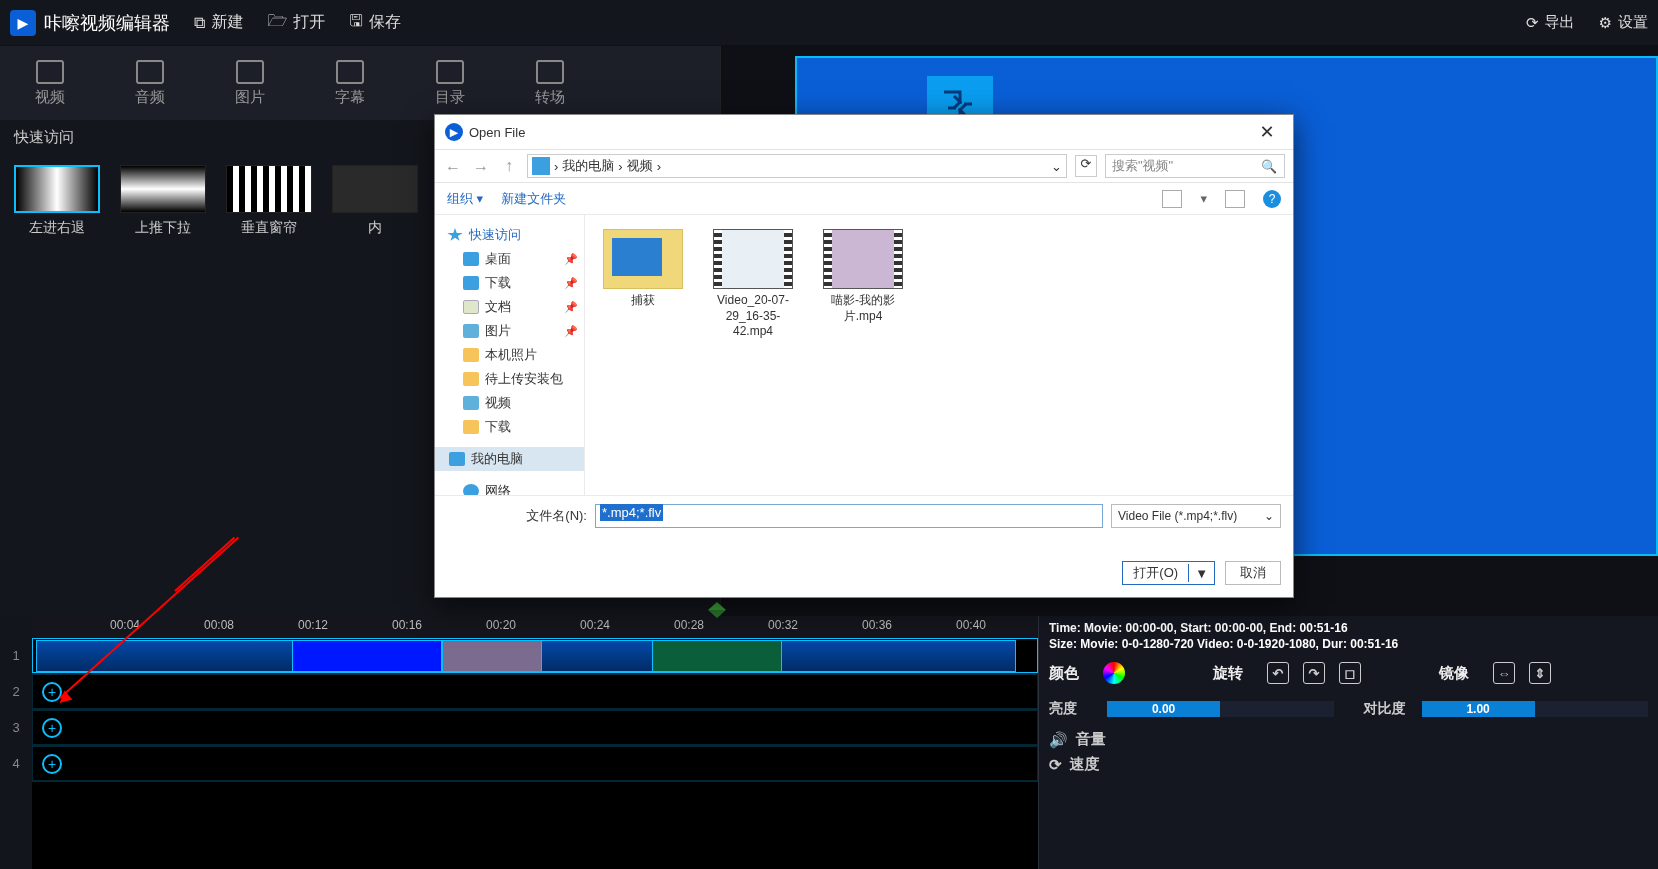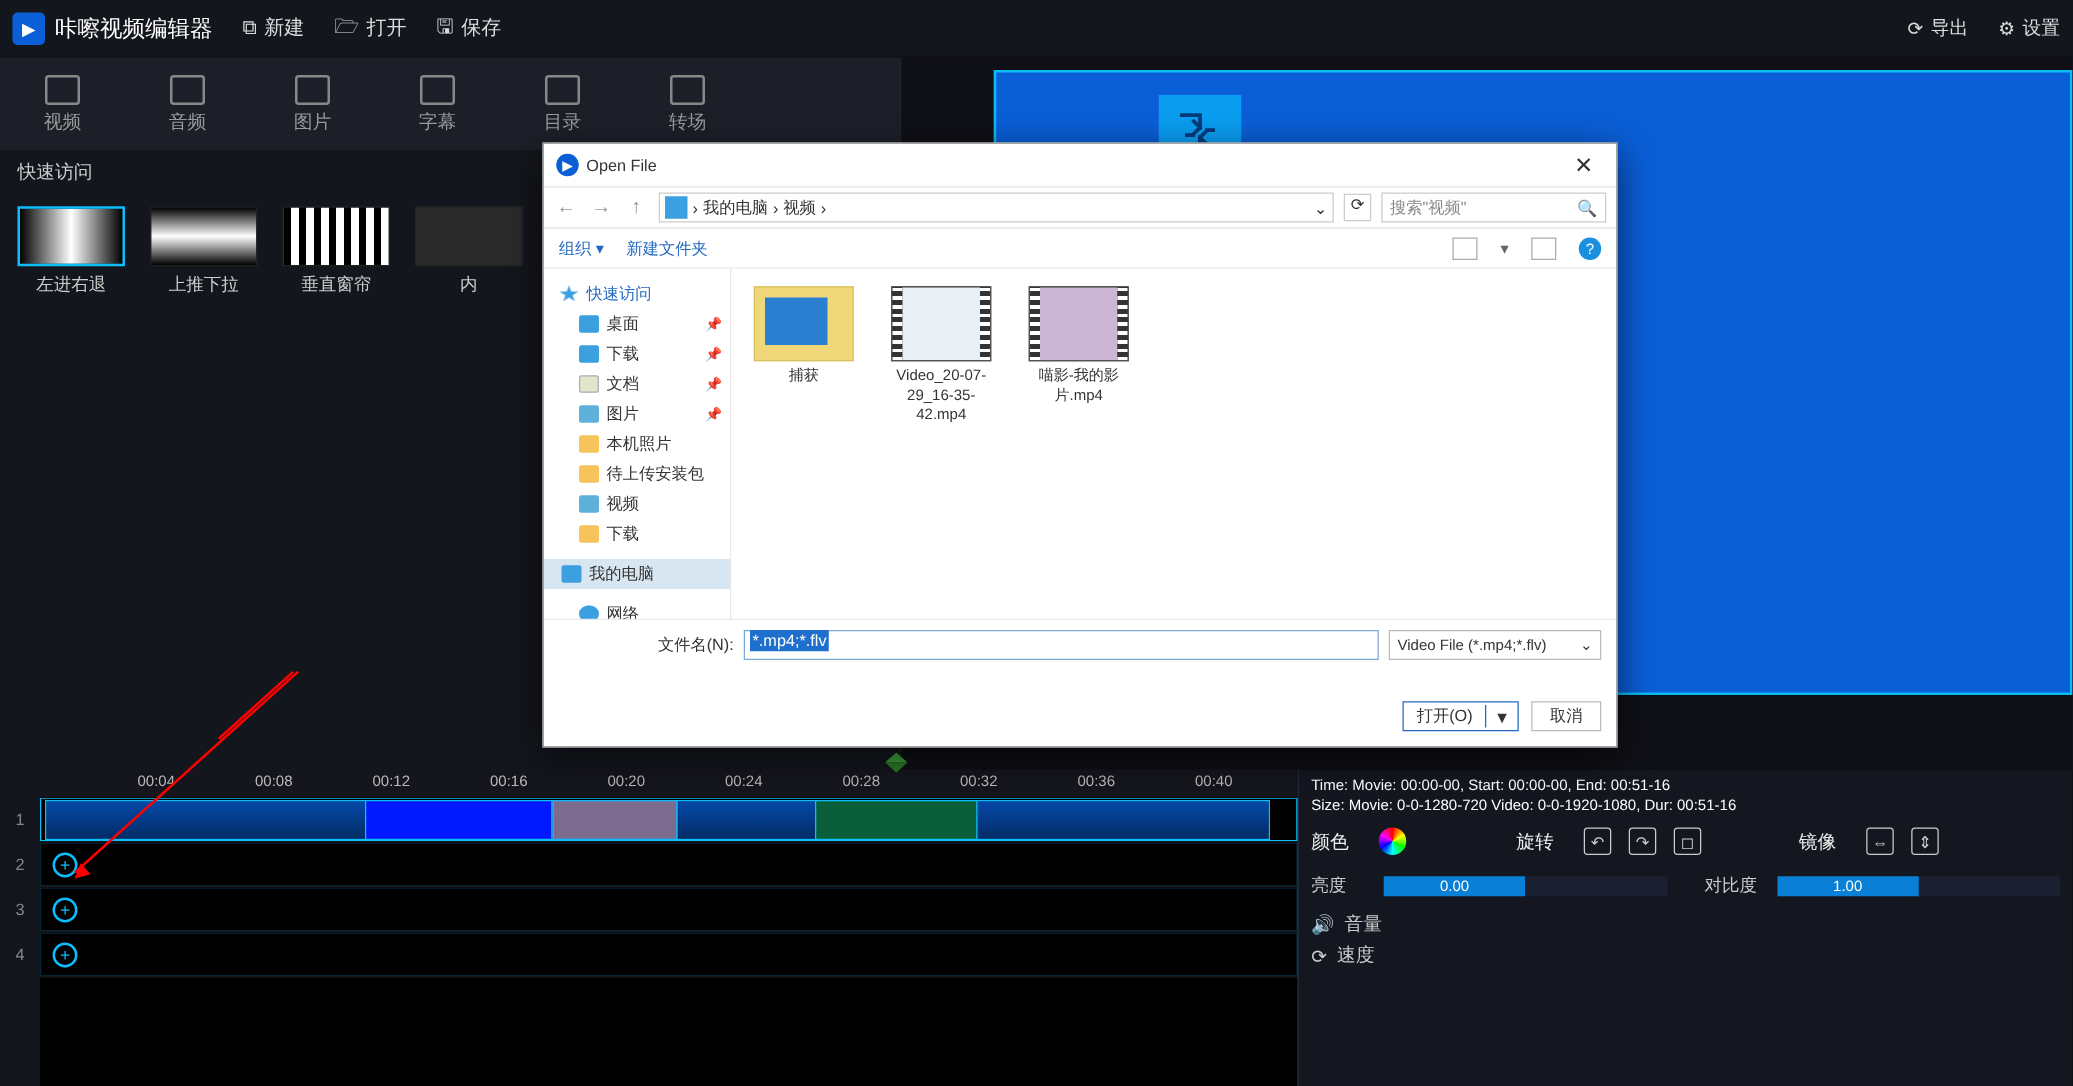--- a/index.html
+++ b/index.html
@@ -32,21 +32,21 @@
 .lib-grid { padding: 10px 14px; display: flex; flex-wrap: wrap; gap: 10px 20px; }
 .lib-item { width: 86px; display: flex; flex-direction: column; align-items: center; gap: 6px; cursor: pointer; }
 .lib-thumb { width: 86px; height: 48px; background: #333; border: 1px solid #222; }
 .lib-item.sel .lib-thumb { border: 2px solid #0bbfff; }
 .lib-label { font-size: 14px; color: #ccc; }
 
 
 .timeline-area { position: absolute; left: 0; right: 0; top: 616px; bottom: 0; background: #000000; display: flex; }
 .tl-left { width: 32px; background: #13151c; display: flex; flex-direction: column; }
 .tl-main { flex: 1; position: relative; }
-.tl-right { width: 620px; background: #141720; border-left: 1px solid #2a2f3c; padding: 4px 10px 8px 10px; font-size: 13px; color: #ccc; }
+.tl-right { width: 620px; background: #141720; border-left: 1px solid #2a2f3c; padding: 4px 10px 8px 10px; font-size: 13px; color: #ccc; font-weight: bold; }
 .ruler { height: 22px; background: #15161d; position: relative; font-size: 12px; color: #bbb; }
 .ruler span { position: absolute; top: 2px; }
 .tracks { position: relative; }
 .track { height: 36px; border-bottom: 1px solid #1d2028; display: flex; align-items: center; position: relative; box-shadow: inset 0 0 0 1px #0bbfff33; }
 .track.active { box-shadow: inset 0 0 0 1px #0bbfff; }
 .track-num { position: absolute; left: -30px; width: 28px; text-align: center; color: #888; font-size: 13px; }
 .add-btn { width: 20px; height: 20px; border: 2px solid #0bbfff; border-radius: 50%; color: #0bbfff; display: flex; align-items: center; justify-content: center; margin-left: 10px; font-size: 14px; cursor: pointer; }
 .clip { position: absolute; top: 2px; height: 32px; background: #0449a9; border: 1px solid #0bbfff; }
 .clip.wave { background: linear-gradient(#0449a9,#022c66); }
 .info-lines { font-family: "Consolas", monospace; font-size: 12px; color: #fff; line-height: 1.35; margin-bottom: 6px; }

